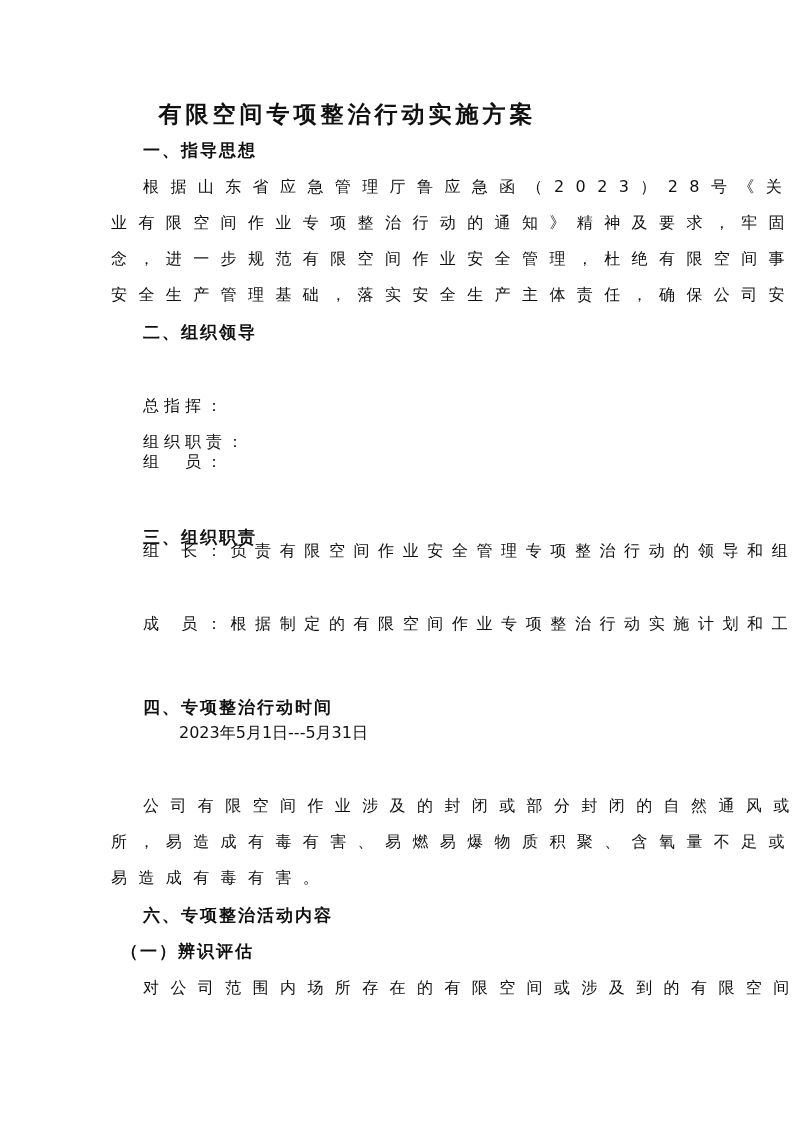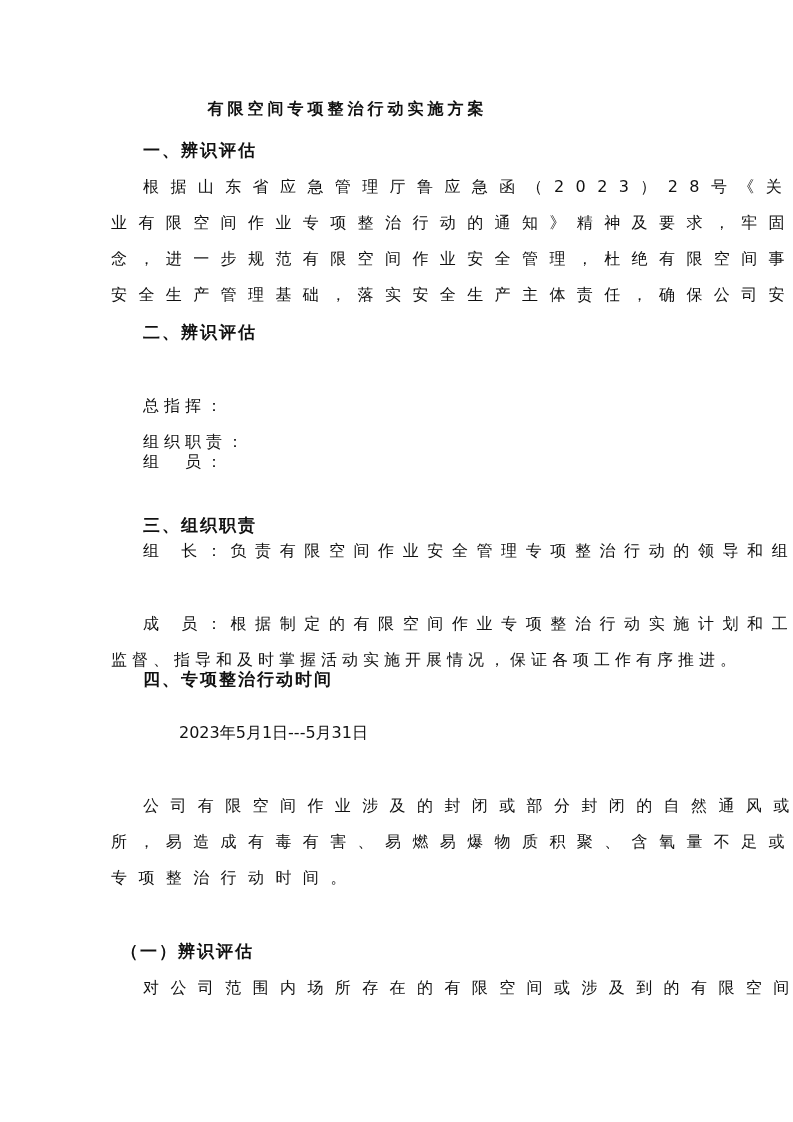--- a/index.html
+++ b/index.html
@@ -1,53 +1,53 @@
 <!DOCTYPE html>
 <html><head>
 <meta charset="utf-8">
 <style>
   html, body { margin: 0; padding: 0; background: #ffffff; }
   body { width: 793px; height: 1122px; position: relative; overflow: hidden;
          font-family: "DejaVu Sans", "Liberation Sans", sans-serif; color: #111; }
   .page { position: absolute; left: 0; top: 0; width: 793px; height: 1122px; background: #fff; }
   .line { position: absolute; left: 111px; white-space: nowrap; font-size: 16px; line-height: 20px; }
   .title { position: absolute; left: 0; width: 695px; text-align: center; top: 99px;
-           font-size: 16px; font-weight: bold; letter-spacing: 4px; }
+           font-size: 23px; font-weight: bold; letter-spacing: 4px; }
   .h { font-weight: bold; font-size: 17px; letter-spacing: 2px; left: 143px; }
   .body { letter-spacing: 11.4px; }
   .indent { left: 143px; }
   .plain { letter-spacing: 5px; }
   .tight { letter-spacing: 8.6px; }
 </style>
 </head>
 <body>
 
 <div class="page">
 
   <div class="title">有限空间专项整治行动实施方案</div>
 
-  <div class="line h" style="top:140px">一、辨识评估</div>
+  <div class="line h" style="top:140px">一、指导思想</div>
   <div class="line body indent" style="top:177px">根据山东省应急管理厅鲁应急函（2023）28号《关于开展工贸行业企</div>
   <div class="line body" style="top:213px">业有限空间作业专项整治行动的通知》精神及要求，牢固树立安全发展理</div>
   <div class="line body" style="top:249px">念，进一步规范有限空间作业安全管理，杜绝有限空间事故的发生，夯实</div>
   <div class="line body" style="top:285px">安全生产管理基础，落实安全生产主体责任，确保公司安全生产形势稳定。</div>
 
-  <div class="line h" style="top:322px">二、辨识评估</div>
+  <div class="line h" style="top:322px">二、组织领导</div>
   <div class="line plain indent" style="top:396px">总指挥：</div>
   <div class="line plain indent" style="top:432px">组织职责：</div>
   <div class="line plain indent" style="top:452px">组　员：</div>
 
-  <div class="line h" style="top:515px">三、组织职责</div>
+  <div class="line h" style="top:527px">三、组织职责</div>
   <div class="line tight indent" style="top:541px">组 长：负责有限空间作业安全管理专项整治行动的领导和组织管理，</div>
   <div class="line tight indent" style="top:614px">成 员：根据制定的有限空间作业专项整治行动实施计划和工作安排，</div>
-  <div class="line plain" style="top:650px">监督、指导和及时掌握活动实施开展情况，保证各项工作有序推进。</div>
 
-  <div class="line h" style="top:669px">四、专项整治行动时间</div>
+  <div class="line h" style="top:697px">四、专项整治行动时间</div>
   <div class="line indent" style="top:723px; letter-spacing:0px;margin-left:36px;">2023年5月1日---5月31日</div>
 
   <div class="line body indent" style="top:796px">公司有限空间作业涉及的封闭或部分封闭的自然通风或照明不良场</div>
   <div class="line body" style="top:832px">所，易造成有毒有害、易燃易爆物质积聚、含氧量不足或作业安全操作空</div>
-  <div class="line body" style="top:868px">专项整治行动时间。</div>
+  <div class="line body" style="top:868px">易造成有毒有害。</div>
 
+  <div class="line h" style="top:905px">六、专项整治活动内容</div>
   <div class="line h" style="top:941px; left:121px;">（一）辨识评估</div>
   <div class="line body indent" style="top:978px">对公司范围内场所存在的有限空间或涉及到的有限空间作业内容、工</div>
 
 </div>
 
 </body></html>

